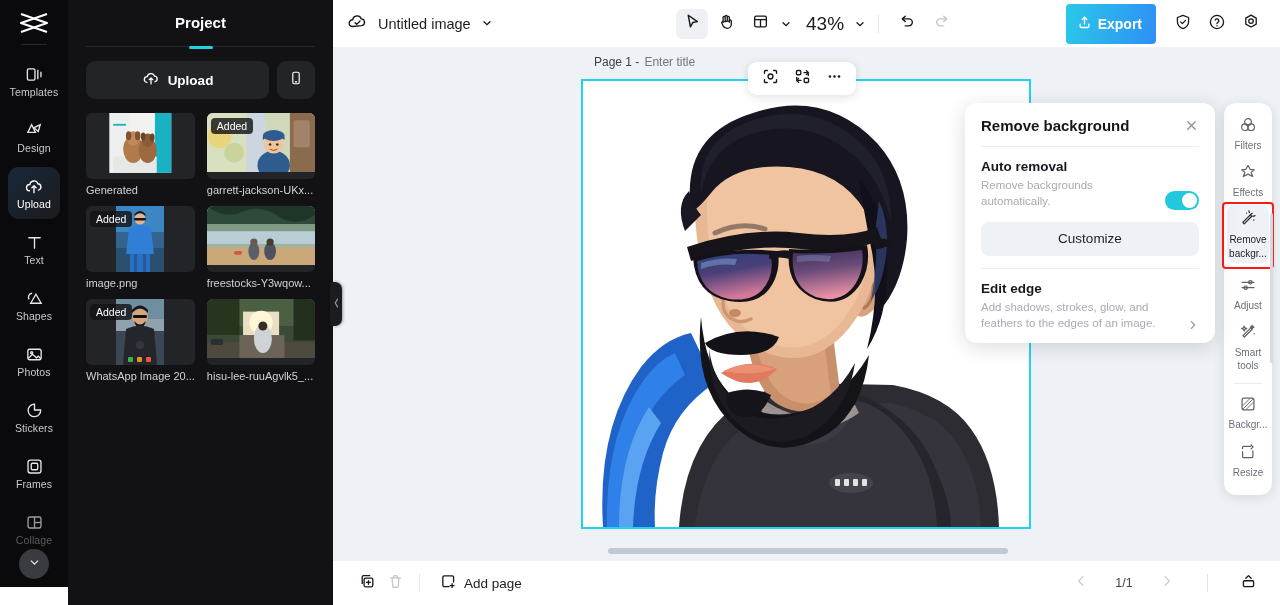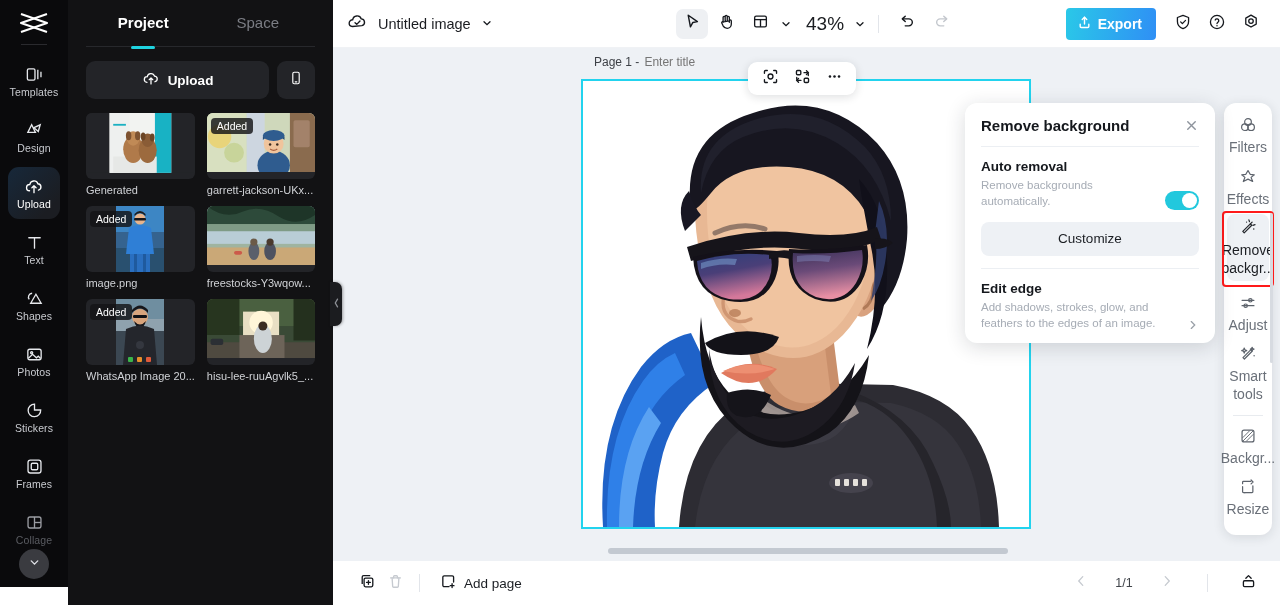--- a/index.html
+++ b/index.html
@@ -133,21 +133,21 @@
     width: 32px; height: 30px; border-radius: 7px;
     display:flex; align-items:center; justify-content:center; cursor: pointer;
   }
   .tool-btn.active { background: #eef0f3; }
   .zoom-val { font-size: 19px; color: #1b1d21; margin-left: 12px; }
   .vsep { width: 1px; height: 18px; background: #e2e5ea; margin: 0 10px; }
   .topbar-right {
     position: absolute; right: 14px; display: flex; align-items: center; gap: 4px;
   }
   .export-btn {
-    height: 32px; padding: 0 14px 0 11px; border-radius: 4px;
+    height: 40px; padding: 0 14px 0 11px; border-radius: 4px;
     background: linear-gradient(100deg, #2ac8e8 0%, #2f8ff5 100%);
     color: #fff; font-size: 14px; font-weight: bold;
     display: flex; align-items: center; gap: 6px; cursor: pointer;
     margin-right: 8px;
   }
   .icon-btn {
     width: 30px; height: 30px; border-radius: 7px;
     display:flex; align-items:center; justify-content:center; cursor: pointer;
   }
 
@@ -222,21 +222,21 @@
     width: 48px; background: #fff; border-radius: 12px;
     box-shadow: 0 2px 12px rgba(25,32,45,.12);
     padding: 8px 0 10px; z-index: 20;
     display: flex; flex-direction: column; align-items: center;
   }
   .tr-item {
     width: 42px; padding: 5px 0 4px;
     display: flex; flex-direction: column; align-items: center; gap: 2px;
     border-radius: 8px; cursor: pointer; margin-bottom: 3px;
   }
-  .tr-lbl { font-size: 14px; color: #6a7079; line-height: 1.12; text-align: right; }
+  .tr-lbl { font-size: 10px; color: #6a7079; line-height: 1.12; text-align: right; }
   .tr-item.sel { background: #eef1f5; }
   .tr-item.sel .tr-lbl { color: #1b1e23; }
   .tr-highlight {
     position: absolute; left: 2px; right: 2px;
     border: 2px solid #ff1a1a; border-radius: 4px;
     pointer-events: none;
   }
   .tr-rule { width: 30px; height: 1px; background: #e8ebef; margin: 5px 0 6px; }
   .tr-scrollbar {
     position: absolute; right: -1px; top: 110px;
@@ -367,23 +367,20 @@
         </svg>
       </span>
     </div>
   </div>
 
   <div class="panel">
     <div class="panel-tabs">
       <div class="panel-tab active">
         <span>Project</span>
         <span class="tab-underline"></span>
-      </div>
-      <div class="panel-tab">
-        <span>Space</span>
       </div>
     </div>
     <div class="panel-rule"></div>
 
     <div class="upload-row">
       <div class="upload-btn">
         <span>
           <svg width="18" height="17" viewBox="0 0 20 20" fill="none" stroke="#fff" stroke-width="1.5" stroke-linecap="round">
             <path d="M5.3 14.5a3.3 3.3 0 0 1 .3-6.6 4.4 4.4 0 0 1 8.5-.8 3.4 3.4 0 0 1 .6 6.7"></path>
             <path d="M10 16.4V9.3M10 9.3 L7.9 11.4M10 9.3 L12.1 11.4"></path>

